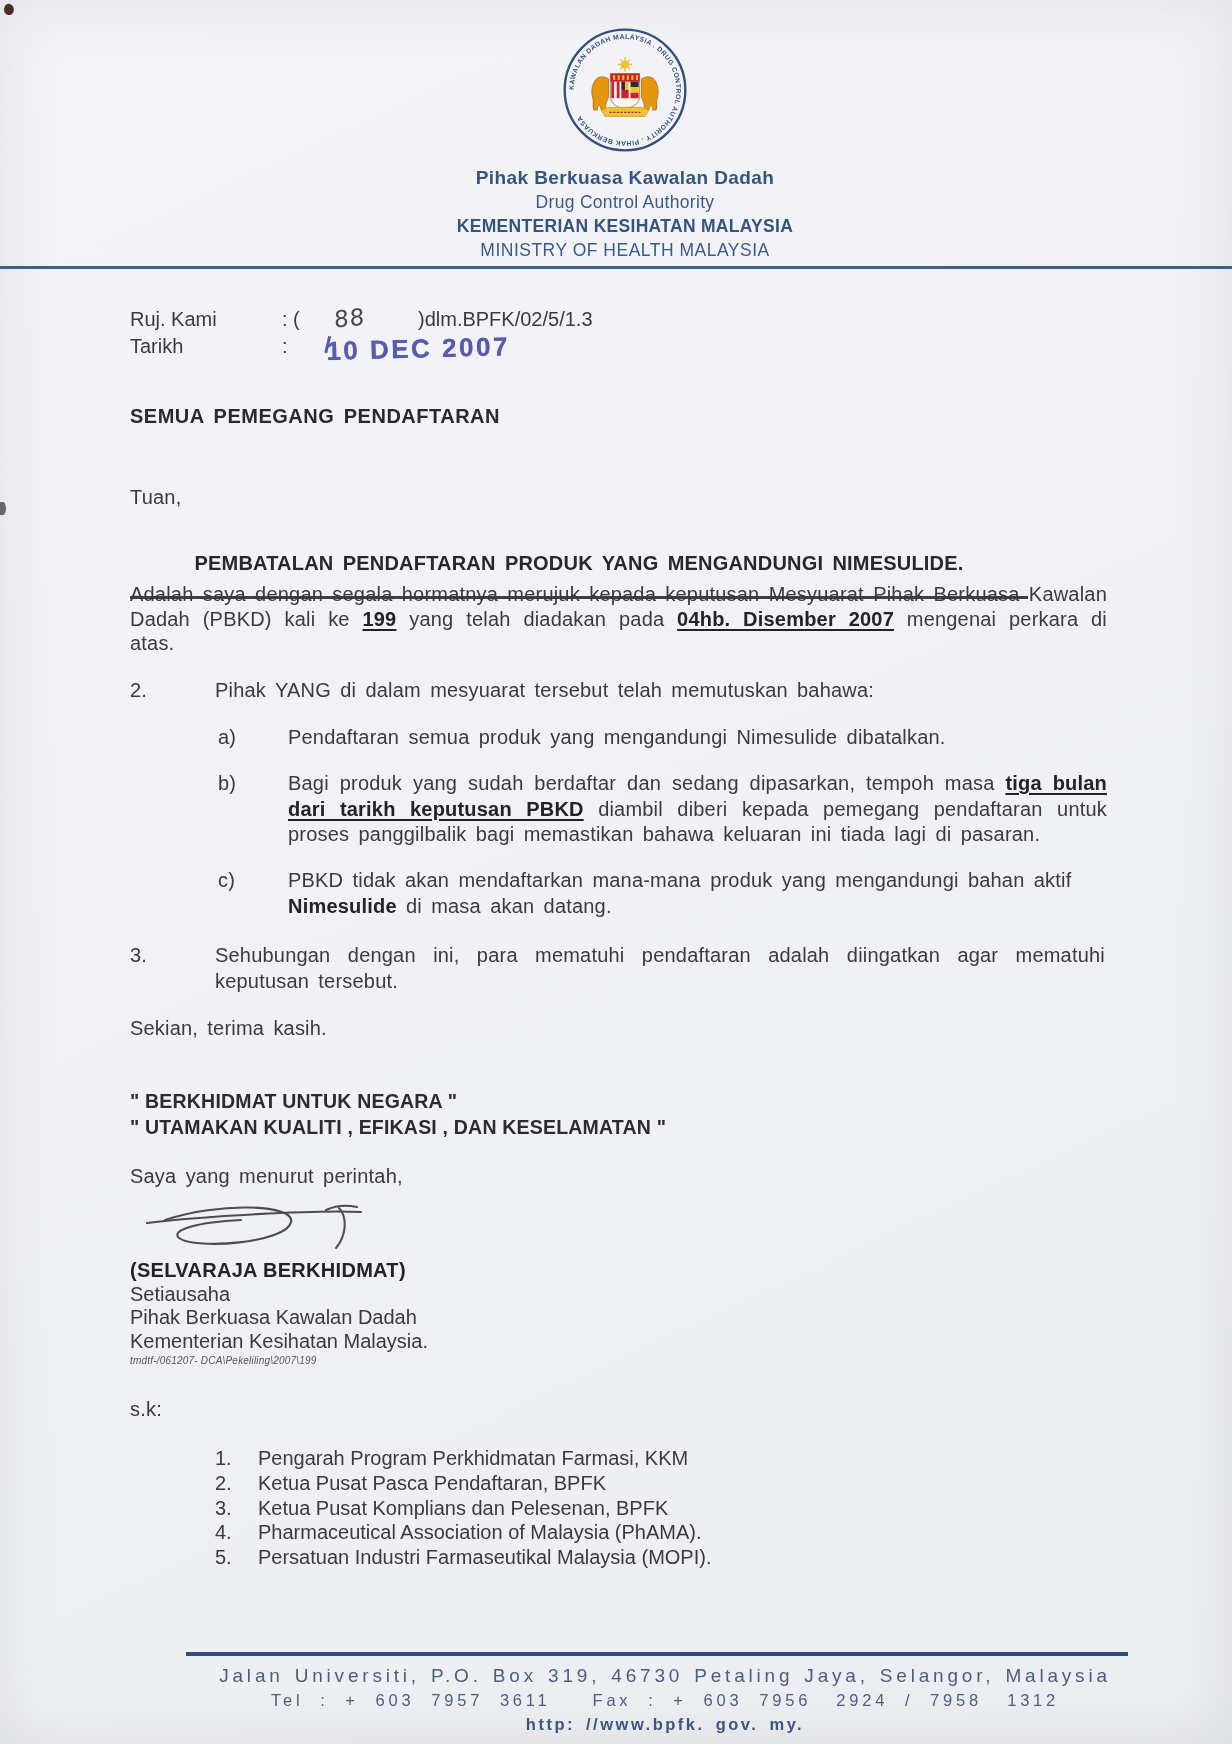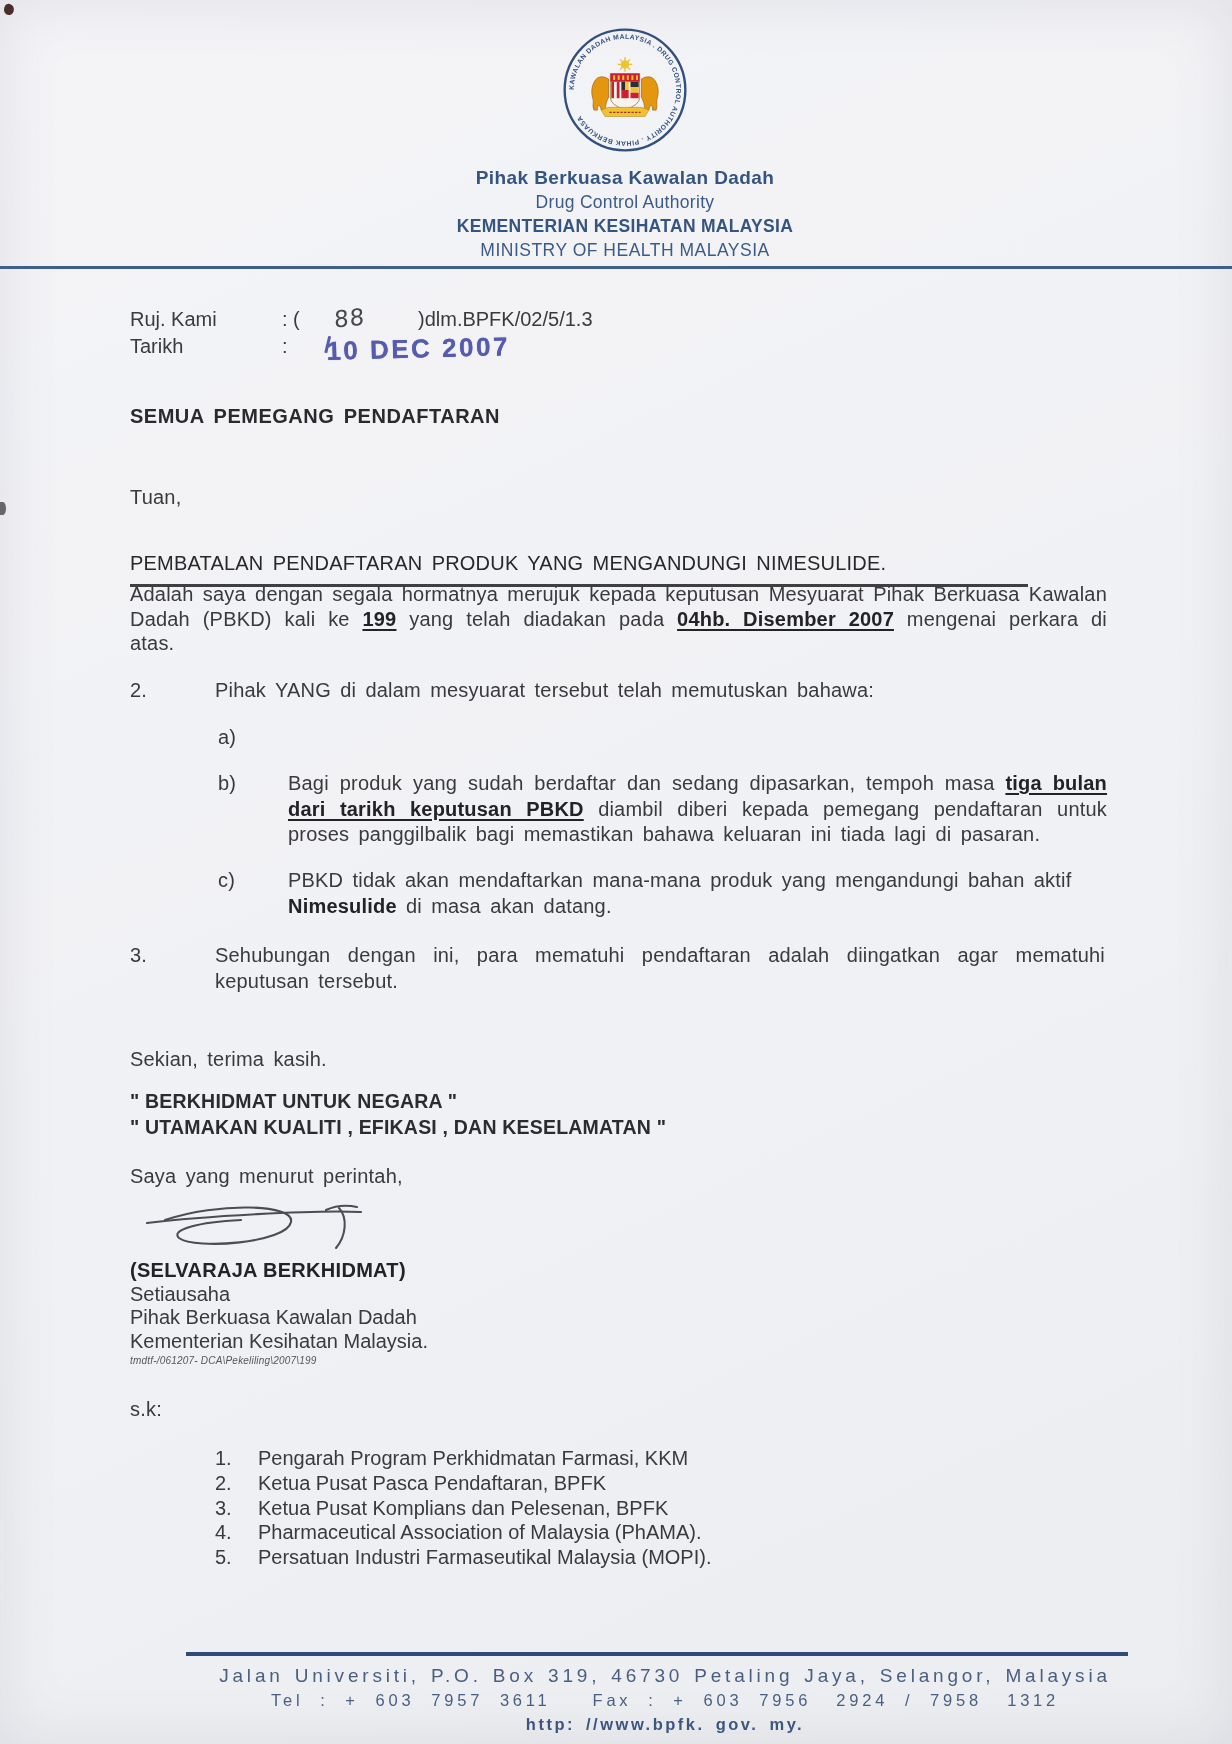--- a/index.html
+++ b/index.html
@@ -36,37 +36,37 @@
   .r-c2{left:152px;top:27px;}
   .stamp{left:196px;top:28px;font-weight:bold;font-size:26px;letter-spacing:2.5px;color:#4b51a8;
     transform:rotate(-1.5deg);opacity:.93;text-shadow:0 0 .7px #4b51a8;font-family:"Liberation Sans",sans-serif;}
   .tick{display:inline-block;width:2.5px;height:17px;background:#4b51a8;transform:rotate(15deg);
     margin-right:3px;vertical-align:-2px;}
 
   
   .txt{font-size:20px;line-height:24.5px;letter-spacing:.2px;word-spacing:3.5px;}
   .recipient{left:130px;top:404px;font-weight:bold;color:#2a2a2e;letter-spacing:.5px;}
   .tuan{left:130px;top:485px;}
-  .subject{left:130px;top:551px;width:898px;font-weight:normal;color:#28282c;
-    border-bottom:3px solid #3f3f42;padding-bottom:8px;letter-spacing:.2px;}
+  .subject{left:130px;top:551px;width:898px;font-weight:bold;color:#28282c;
+    border-bottom:3px solid #3f3f42;padding-bottom:20px;letter-spacing:.2px;text-align:center;}
   .para1{left:130px;top:582px;width:977px;text-align:justify;}
   .row{display:flex;}
   .row .n{flex:0 0 85px;}
   .row .t{flex:1;}
   .item2{left:130px;top:678px;width:977px;}
   .sub{padding-left:88px;}
   .sub .n{flex:0 0 70px;}
   .sub .t{flex:0 0 819px;max-width:819px;}
   .itema{left:130px;top:725px;width:977px;}
   .itemb{left:130px;top:771px;width:977px;line-height:25.5px;}
   .itemb .t{text-align:justify;}
   .itemc{left:130px;top:868px;width:977px;line-height:25.5px;}
   .item3{left:130px;top:943px;width:977px;line-height:25.5px;}
   .item3 .t{flex:0 0 890px;max-width:890px;text-align:justify;}
-  .sekian{left:130px;top:1016px;margin-top:31px;}
+  .sekian{left:130px;top:1016px;}
   .slogans{left:130px;top:1089px;font-weight:bold;font-size:19.5px;line-height:25.5px;color:#2b2b30;letter-spacing:.2px;}
   .saya{left:130px;top:1164px;}
   .sig{left:143px;top:1198px;}
   .bu{font-weight:bold;text-decoration:underline;text-decoration-thickness:2px;text-underline-offset:3px;color:#232327;}
   .b{font-weight:bold;color:#232327;}
 
   
   .nameblock{left:130px;top:1259px;font-size:20px;line-height:23.5px;}
   .sg-name{font-weight:bold;color:#232327;letter-spacing:.3px;}
   .fileref{font-size:10px;font-style:italic;color:#55555a;line-height:15px;letter-spacing:.2px;}
@@ -160,20 +160,21 @@
     <span>Adalah saya dengan segala hormatnya merujuk kepada keputusan Mesyuarat Pihak Berkuasa Kawalan Dadah (PBKD) kali ke </span><span class="bu">199</span><span> yang telah diadakan pada </span><span class="bu">04hb. Disember 2007</span><span> mengenai perkara di atas.</span>
   </div>
 
   <div class="abs txt item2 row">
     <span class="n">2.</span>
     <span class="t">Pihak YANG di dalam mesyuarat tersebut telah memutuskan bahawa:</span>
   </div>
 
   <div class="abs txt itema row sub">
     <span class="n">a)</span>
+    <span class="t">Pendaftaran semua produk yang mengandungi Nimesulide dibatalkan.</span>
   </div>
 
   <div class="abs txt itemb row sub">
     <span class="n">b)</span>
     <span class="t"><span>Bagi produk yang sudah berdaftar dan sedang dipasarkan, tempoh masa </span><span class="bu">tiga bulan dari tarikh keputusan PBKD</span><span> diambil diberi kepada pemegang pendaftaran untuk proses panggilbalik bagi memastikan bahawa keluaran ini tiada lagi di pasaran.</span></span>
   </div>
 
   <div class="abs txt itemc row sub">
     <span class="n">c)</span>
     <span class="t"><span>PBKD tidak akan mendaftarkan mana-mana produk yang mengandungi bahan aktif </span><span class="b">Nimesulide</span><span> di masa akan datang.</span></span>

